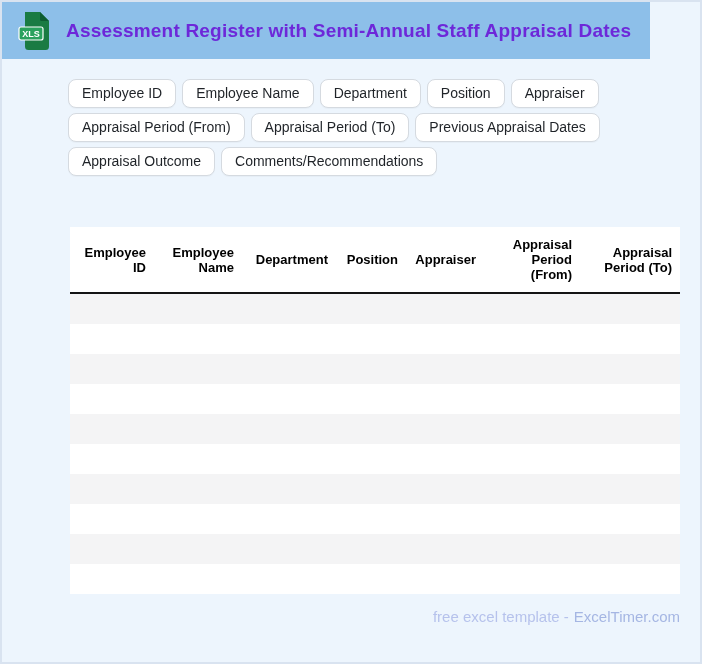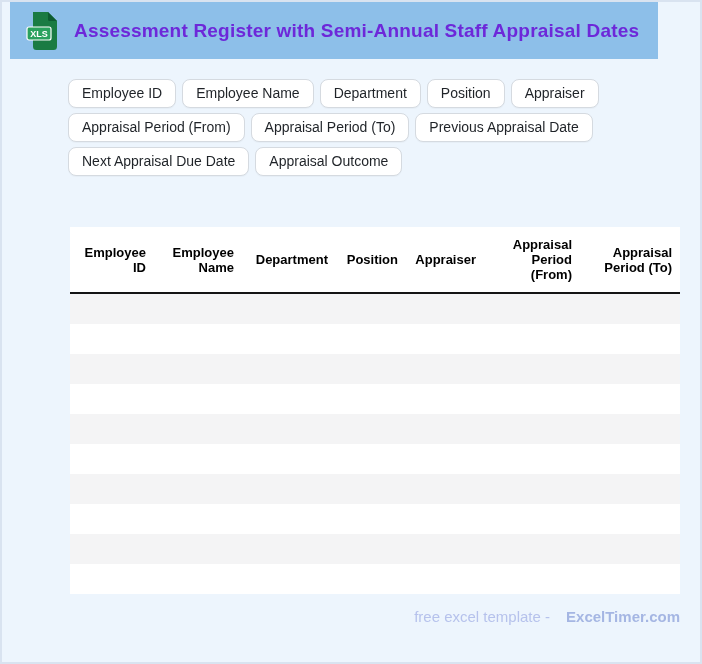--- a/index.html
+++ b/index.html
@@ -5,21 +5,21 @@
   html,body{margin:0;padding:0;background:#fff;}
   .card{
     position:relative;width:702px;height:664px;box-sizing:border-box;
     background:#edf5fd;border:2px solid #d9e3f0;overflow:hidden;
     font-family:"Liberation Sans",sans-serif;
   }
   
   .topbar{
     position:absolute;left:0;top:0;width:648px;height:57px;
     background:#8dbfe9;display:flex;align-items:center;
-    padding-left:16px;box-sizing:border-box;margin-left:8px;
+    padding-left:16px;box-sizing:border-box;
   }
   .file-icon{flex:0 0 auto;display:block;}
   .title{
     color:#6d28d9;font-size:19px;font-weight:600;margin-left:14px;
     letter-spacing:.2px;white-space:nowrap;
   }
   
   .chips{
     position:absolute;left:66px;top:77px;width:572px;
     display:flex;flex-wrap:wrap;column-gap:6px;row-gap:5px;
@@ -38,21 +38,21 @@
     border-bottom:2px solid #141414;background:#ffffff;
   }
   tbody td{height:30px;padding:0;border:0;}
   tbody tr:nth-child(odd){background:#f4f4f5;}
   tbody tr:nth-child(even){background:#ffffff;}
   
   .footer{
     position:absolute;right:20px;top:606px;font-size:15px;
     color:#b6c2ec;white-space:nowrap;
   }
-  .footer .brand{font-weight:bold;color:#a5b6e3;margin-left:16px;}
+  .footer .brand{font-weight:normal;color:#a5b6e3;margin-left:5px;}
 </style>
 </head>
 <body>
 
 <div class="card">
 
   <div class="topbar">
     <svg class="file-icon" width="34" height="40" viewBox="0 0 34 40" aria-hidden="true">
       <path d="M7 1h15l9 9v25.5A3.5 3.5 0 0 1 27.5 39h-17A3.5 3.5 0 0 1 7 35.5z" fill="#1a7b43"></path>
       <path d="M22 1l9 9h-7.5A1.5 1.5 0 0 1 22 8.5z" fill="#0d5c31"></path>
@@ -63,23 +63,23 @@
   </div>
 
   <div class="chips">
     <span class="chip">Employee ID</span>
     <span class="chip">Employee Name</span>
     <span class="chip">Department</span>
     <span class="chip">Position</span>
     <span class="chip">Appraiser</span>
     <span class="chip">Appraisal Period (From)</span>
     <span class="chip">Appraisal Period (To)</span>
-    <span class="chip">Previous Appraisal Date</span>
-    <span class="chip">Next Appraisal Due Date</span>
+    <span class="chip">Previous Appraisal Dates</span>
     <span class="chip">Appraisal Outcome</span>
+    <span class="chip">Comments/Recommendations</span>
   </div>
 
   <div class="tablewrap">
     <table>
       <colgroup>
         <col style="width:84px">
           <col style="width:88px">
           <col style="width:94px">
         <col style="width:70px">
           <col style="width:78px">

